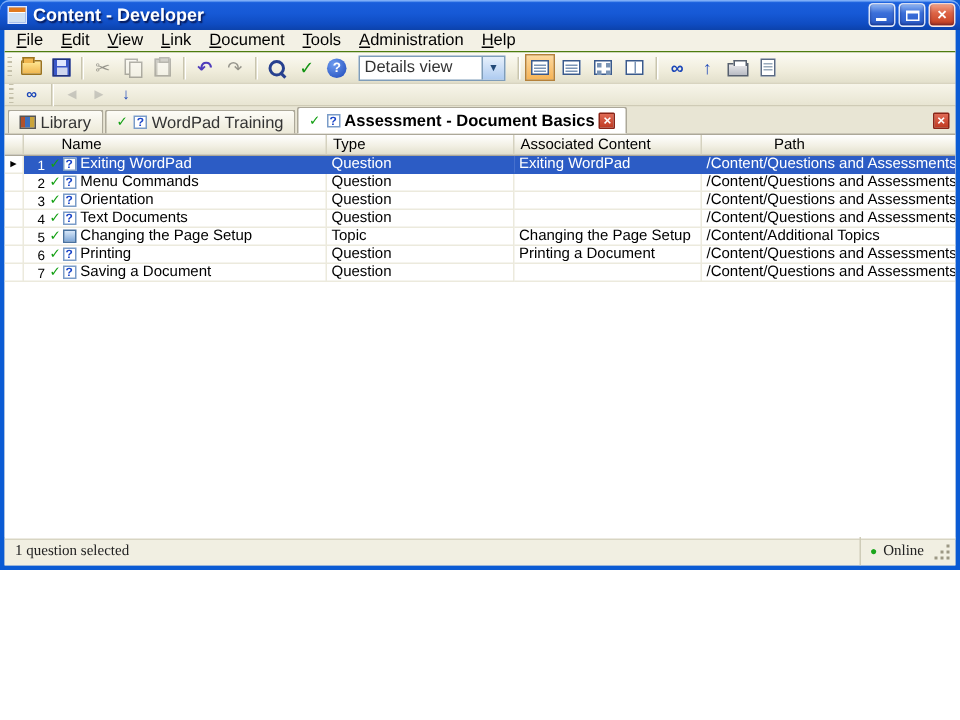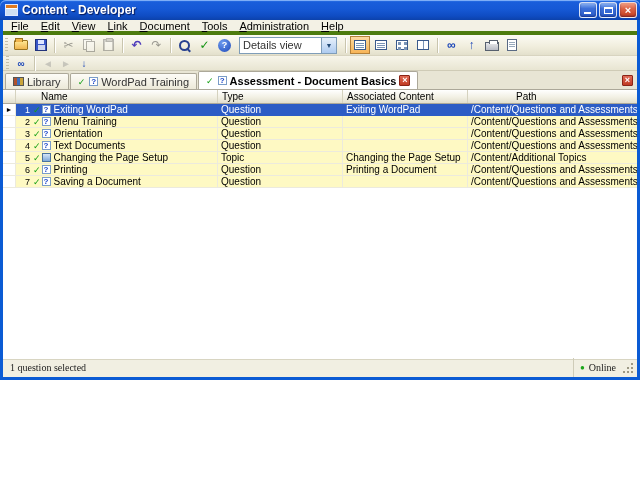--- a/index.html
+++ b/index.html
@@ -23,21 +23,21 @@
     color: #fff; font-size: 11px; line-height: 14px; text-align: center; font-weight: bold;
     box-shadow: inset 0 -1px 2px rgba(0,0,60,.45); }
   .wbtn .g-min { position: absolute; left: 4px; bottom: 3px; width: 7px; height: 2px; background: #fff; }
   .wbtn .g-max { position: absolute; left: 4px; top: 4px; width: 9px; height: 7px; border: 1px solid #fff; border-top-width: 2px; }
   .wbtn.close { background: linear-gradient(180deg,#f0a086 0%,#dd6547 40%,#c43c1d 100%); }
 
   .body { flex: 1; display: flex; flex-direction: column; overflow: hidden;
     border-left: 3px solid #0b5bd4; border-right: 3px solid #0b5bd4; border-bottom: 3px solid #0b5bd4; background: #ece9d8; }
 
   
-  .menubar { height: 15px; display: flex; align-items: center; background: #f3f1e5; border-bottom: 4px solid #4d7c0f; padding-left: 2px; }
+  .menubar { height: 15px; display: flex; align-items: center; background: #f3f1e5; border-bottom: 1px solid #4d7c0f; padding-left: 2px; }
   .menu-item { display: inline-block; padding: 1px 6px; color: #000; cursor: default; }
   .menu-item::first-letter { text-decoration: underline; }
 
   
   .toolbar1 { height: 21px; display: flex; align-items: center; gap: 1px; padding: 0 2px;
     background: linear-gradient(180deg,#fcfbf4 0%,#f0eddc 60%,#e3e0cc 100%); border-bottom: 1px solid #d8d4c0; }
   .toolbar2 { height: 15px; display: flex; align-items: center; gap: 2px; padding: 0 3px;
     background: linear-gradient(180deg,#f7f5ea,#e8e5d2); border-bottom: 1px solid #cfcbb6; }
   .thandle { width: 3px; height: 14px; margin-right: 2px; flex: none;
     background: repeating-linear-gradient(180deg,#c4c0aa 0 1px, transparent 1px 3px); }
@@ -95,21 +95,21 @@
     background: linear-gradient(90deg,#b0522d 0 3px,#3a6fbf 3px 6px,#caa43a 6px 11px); }
   .chk { color: #14a014; font-weight: bold; font-size: 9px; margin-right: 1px; flex: none; }
   .qbox { width: 9px; height: 9px; background: #fff; border: 1px solid #7a9cc8; color: #1b46c8;
     font-size: 8px; line-height: 8px; text-align: center; font-weight: bold; flex: none; }
   .tbox { width: 9px; height: 9px; background: linear-gradient(180deg,#d6e6f8,#7fa8d8); border: 1px solid #49729f; flex: none; }
   .redx { width: 11px; height: 11px; background: linear-gradient(180deg,#e06a55,#c03a22); border: 1px solid #8a2417;
     color: #fff; font-size: 9px; line-height: 9px; text-align: center; border-radius: 1px; flex: none; font-weight: bold; }
   .strip-close { margin-left: auto; align-self: center; }
 
   
-  .grid { flex: 1; display: flex; flex-direction: column; background: #fef9c3; overflow: hidden; }
+  .grid { flex: 1; display: flex; flex-direction: column; background: #ffffff; overflow: hidden; }
   .ghead { display: flex; height: 14px; flex: none;
     background: linear-gradient(180deg,#ffffff,#f2f0e4 55%,#e2dfcd); border-bottom: 1px solid #aca899; }
   .hcell { border-right: 1px solid #d5d2bf; font-size: 10px; color: #000; padding: 1px 0 0 4px; white-space: nowrap; overflow: hidden; }
   .h-gutter { width: 13px; padding: 0; }
   .h-name { width: 202px; padding-left: 25px; }
   .h-type { width: 125px; }
   .h-assoc { width: 125px; }
   .h-path { flex: 1; border-right: none; margin-left: 44px; }
 
   .row { display: flex; height: 12px; flex: none; font-size: 10px; cursor: default; }
@@ -294,21 +294,21 @@
         <div class="cell c-assoc">Exiting WordPad</div>
         <div class="cell c-path">/Content/Questions and Assessments</div>
       </div>
 
       <div class="row">
         <div class="cell c-gutter"></div>
         <div class="cell c-name">
           <span class="rownum">2</span>
           <span class="chk">✓</span>
           <span class="qbox">?</span>
-          <span>Menu Training</span>
+          <span>Menu Commands</span>
         </div>
         <div class="cell c-type">Question</div>
         <div class="cell c-assoc"></div>
         <div class="cell c-path">/Content/Questions and Assessments</div>
       </div>
 
       <div class="row">
         <div class="cell c-gutter"></div>
         <div class="cell c-name">
           <span class="rownum">3</span>

